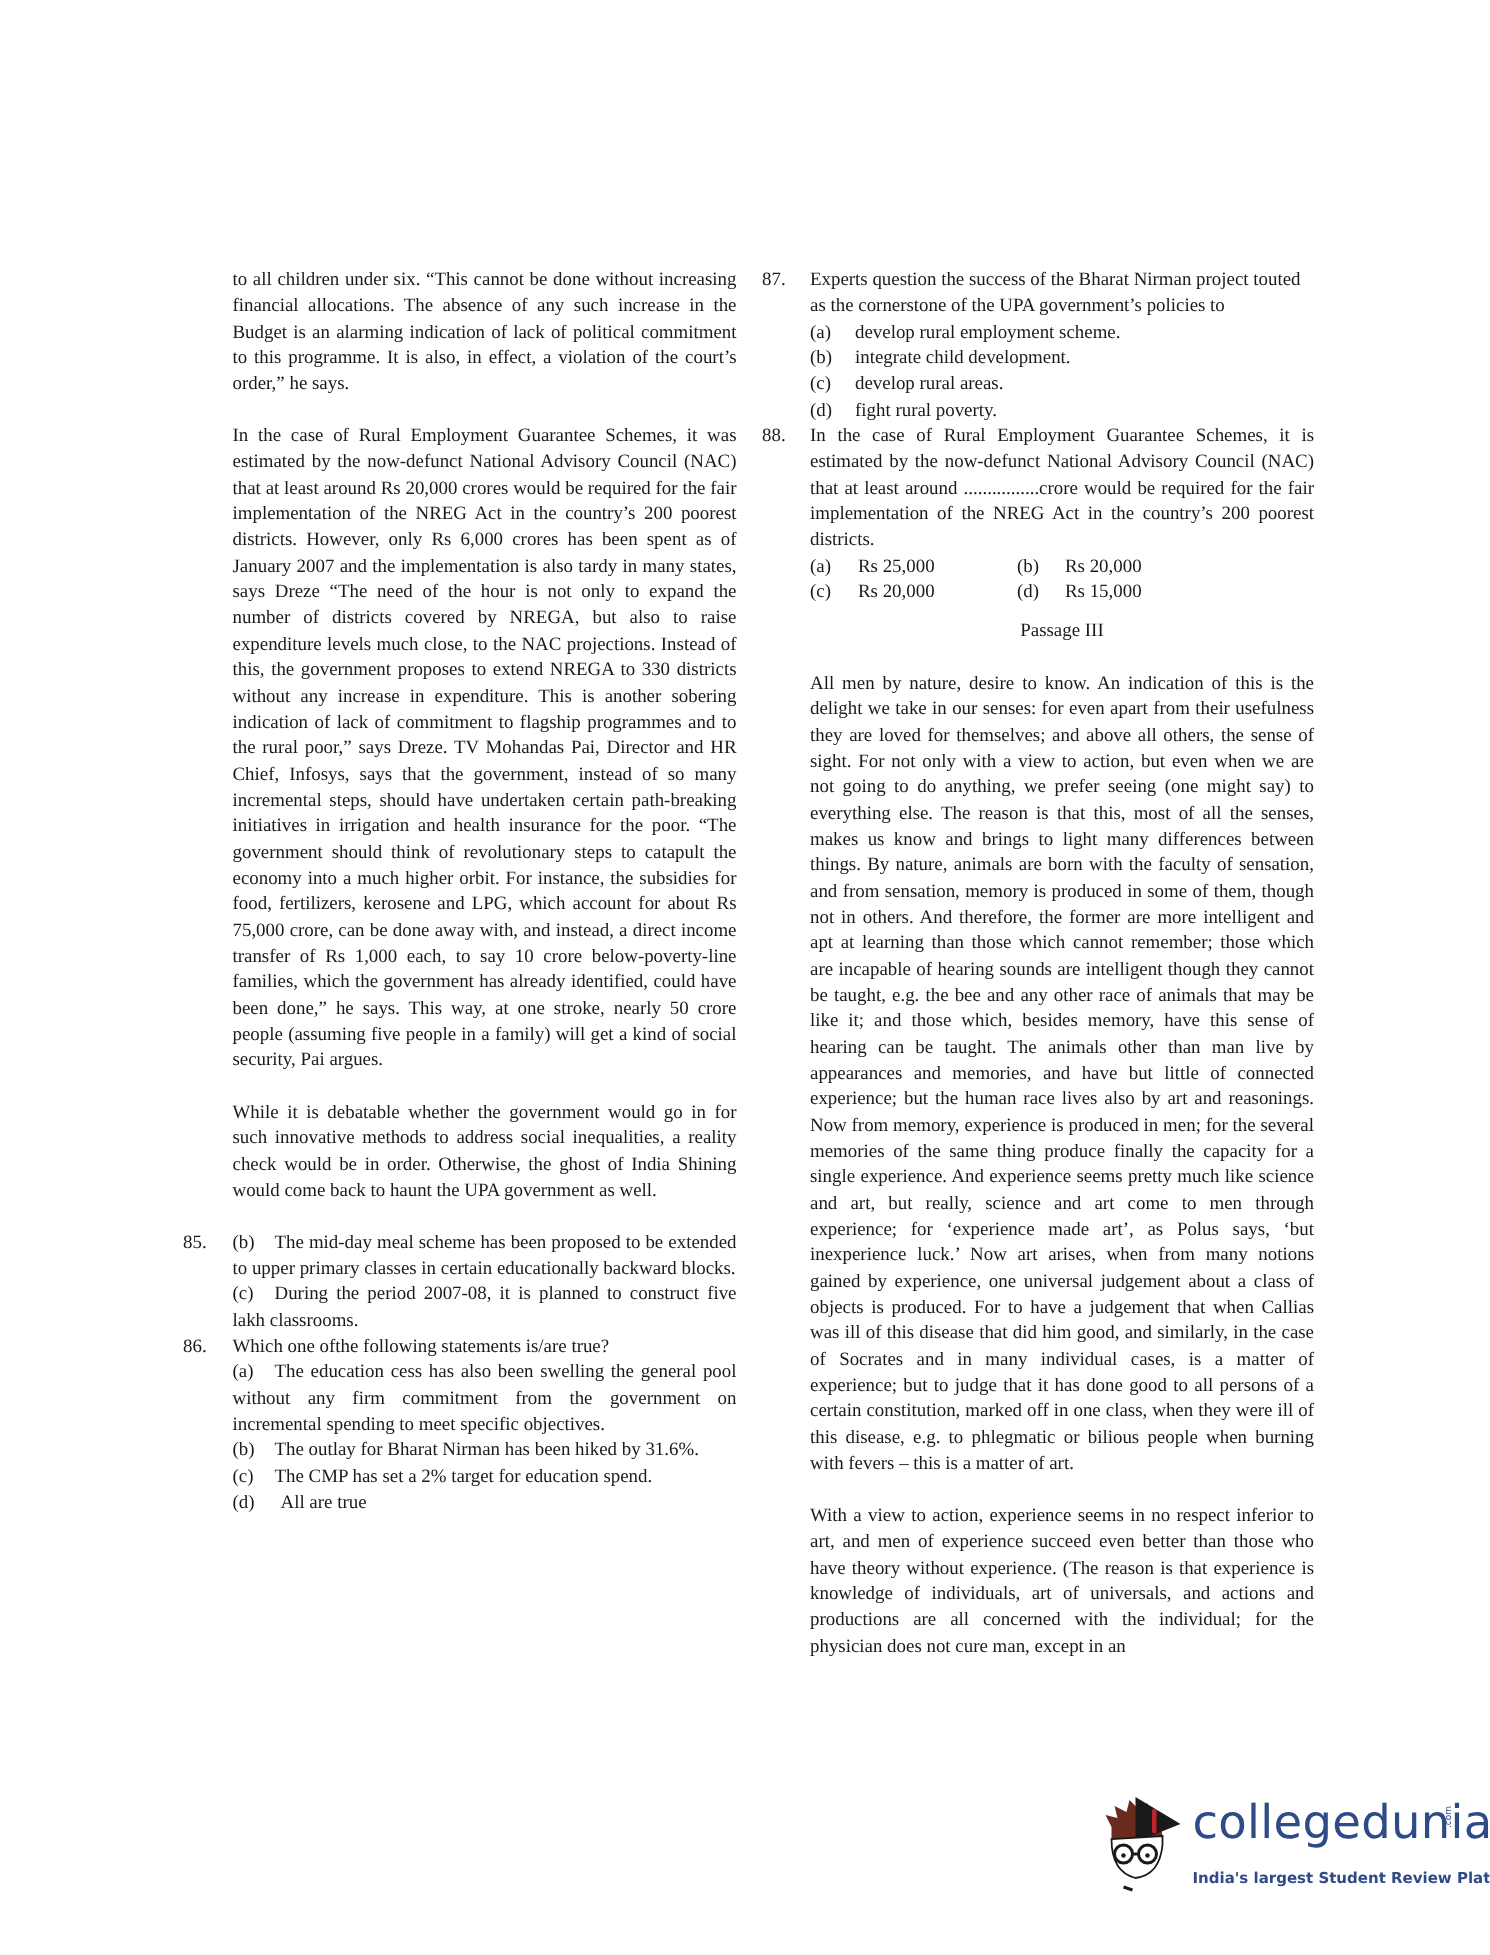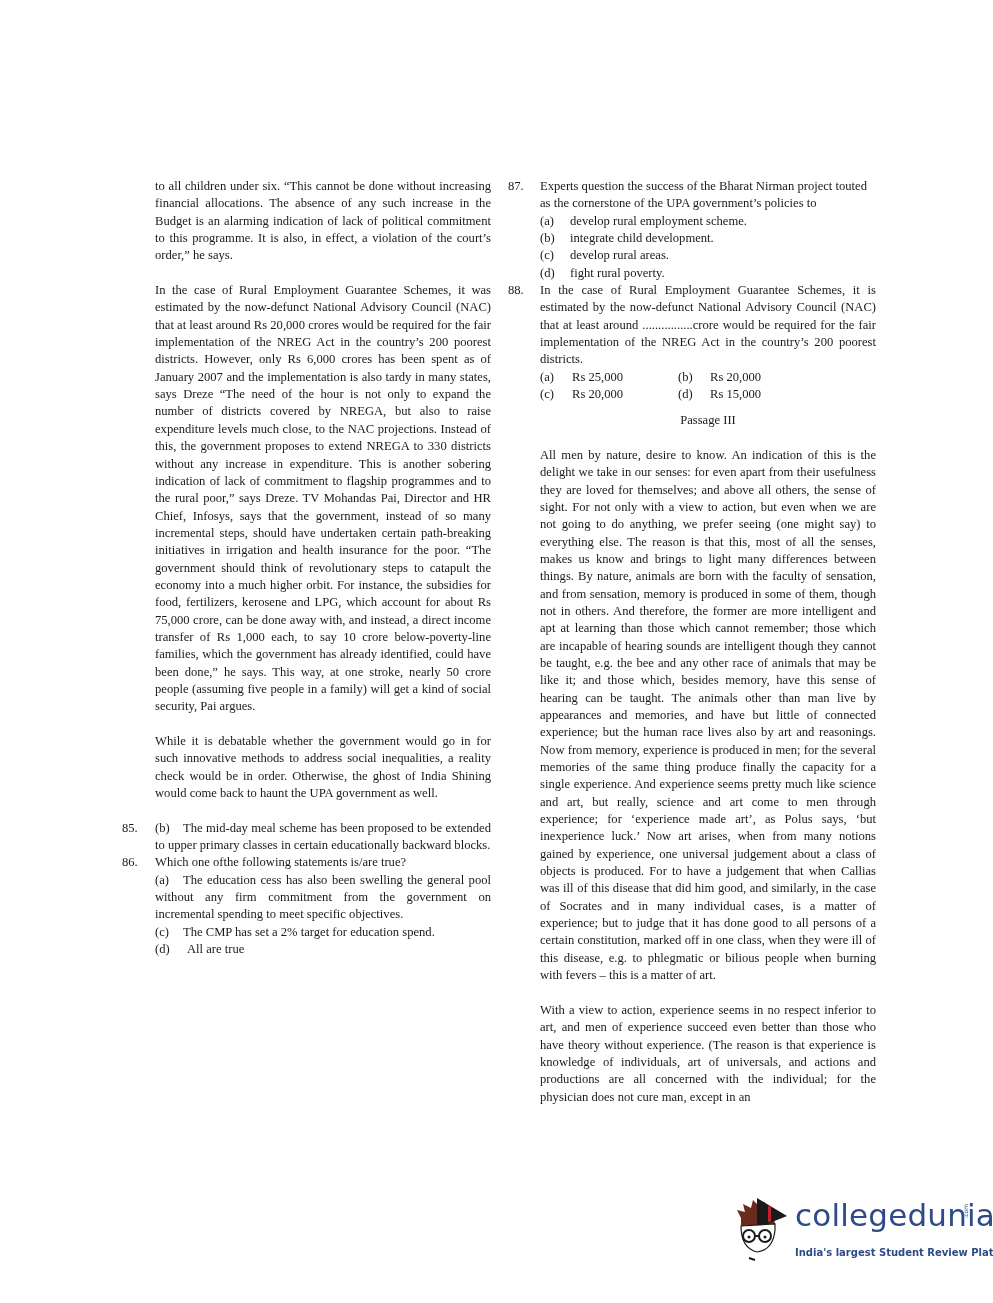--- a/index.html
+++ b/index.html
@@ -57,26 +57,28 @@
   <p class="just">to all children under six. “This cannot be done without increasing financial allocations. The absence of any such increase in the Budget is an alarming indication of lack of political commitment to this programme. It is also, in effect, a violation of the court’s order,” he says.</p>
   <div class="para-gap"></div>
   <p class="just">In the case of Rural Employment Guarantee Schemes, it was estimated by the now-defunct National Advisory Council (NAC) that at least around Rs 20,000 crores would be required for the fair implementation of the NREG Act in the country’s 200 poorest districts. However, only Rs 6,000 crores has been spent as of January 2007 and the implementation is also tardy in many states, says Dreze “The need of the hour is not only to expand the number of districts covered by NREGA, but also to raise expenditure levels much close, to the NAC projections. Instead of this, the government proposes to extend NREGA to 330 districts without any increase in expenditure. This is another sobering indication of lack of commitment to flagship programmes and to the rural poor,” says Dreze. TV Mohandas Pai, Director and HR Chief, Infosys, says that the government, instead of so many incremental steps, should have undertaken certain path-breaking initiatives in irrigation and health insurance for the poor. “The government should think of revolutionary steps to catapult the economy into a much higher orbit. For instance, the subsidies for food, fertilizers, kerosene and LPG, which account for about Rs 75,000 crore, can be done away with, and instead, a direct income transfer of Rs 1,000 each, to say 10 crore below-poverty-line families, which the government has already identified, could have been done,” he says. This way, at one stroke, nearly 50 crore people (assuming five people in a family) will get a kind of social security, Pai argues.</p>
   <div class="para-gap"></div>
   <p class="just">While it is debatable whether the government would go in for such innovative methods to address social inequalities, a reality check would be in order. Otherwise, the ghost of India Shining would come back to haunt the UPA government as well.</p>
   <div class="para-gap"></div>
 
   <div class="q q-left">
     <span class="q-num">85.</span>
     <p class="opt-inline"><span class="opt-lbl-inline">(b)</span><span>The mid-day meal scheme has been proposed to be extended to upper primary classes in certain educationally backward blocks.</span></p>
+    <p class="opt-inline"><span class="opt-lbl-inline">(c)</span><span>During the period 2007-08, it is planned to construct five lakh classrooms.</span></p>
   </div>
 
   <div class="q q-left">
     <span class="q-num">86.</span>
     <p>Which one ofthe following statements is/are true?</p>
     <p class="opt-inline"><span class="opt-lbl-inline">(a)</span><span>The education cess has also been swelling the general pool without any firm commitment from the government on incremental spending to meet specific objectives.</span></p>
+    <p class="opt-inline"><span class="opt-lbl-inline">(b)</span><span>The outlay for Bharat Nirman has been hiked by 31.6%.</span></p>
     <p class="opt-inline"><span class="opt-lbl-inline">(c)</span><span>The CMP has set a 2% target for education spend.</span></p>
     <p class="opt-inline"><span class="opt-lbl-inline" style="width:32px">(d)</span><span>All are true</span></p>
   </div>
 </div>
 
 <div class="col col-right">
   <div class="q">
     <span class="q-num">87.</span>
     <p>Experts question the success of the Bharat Nirman project touted as the cornerstone of the UPA government’s policies to</p>
     <div class="opt">

